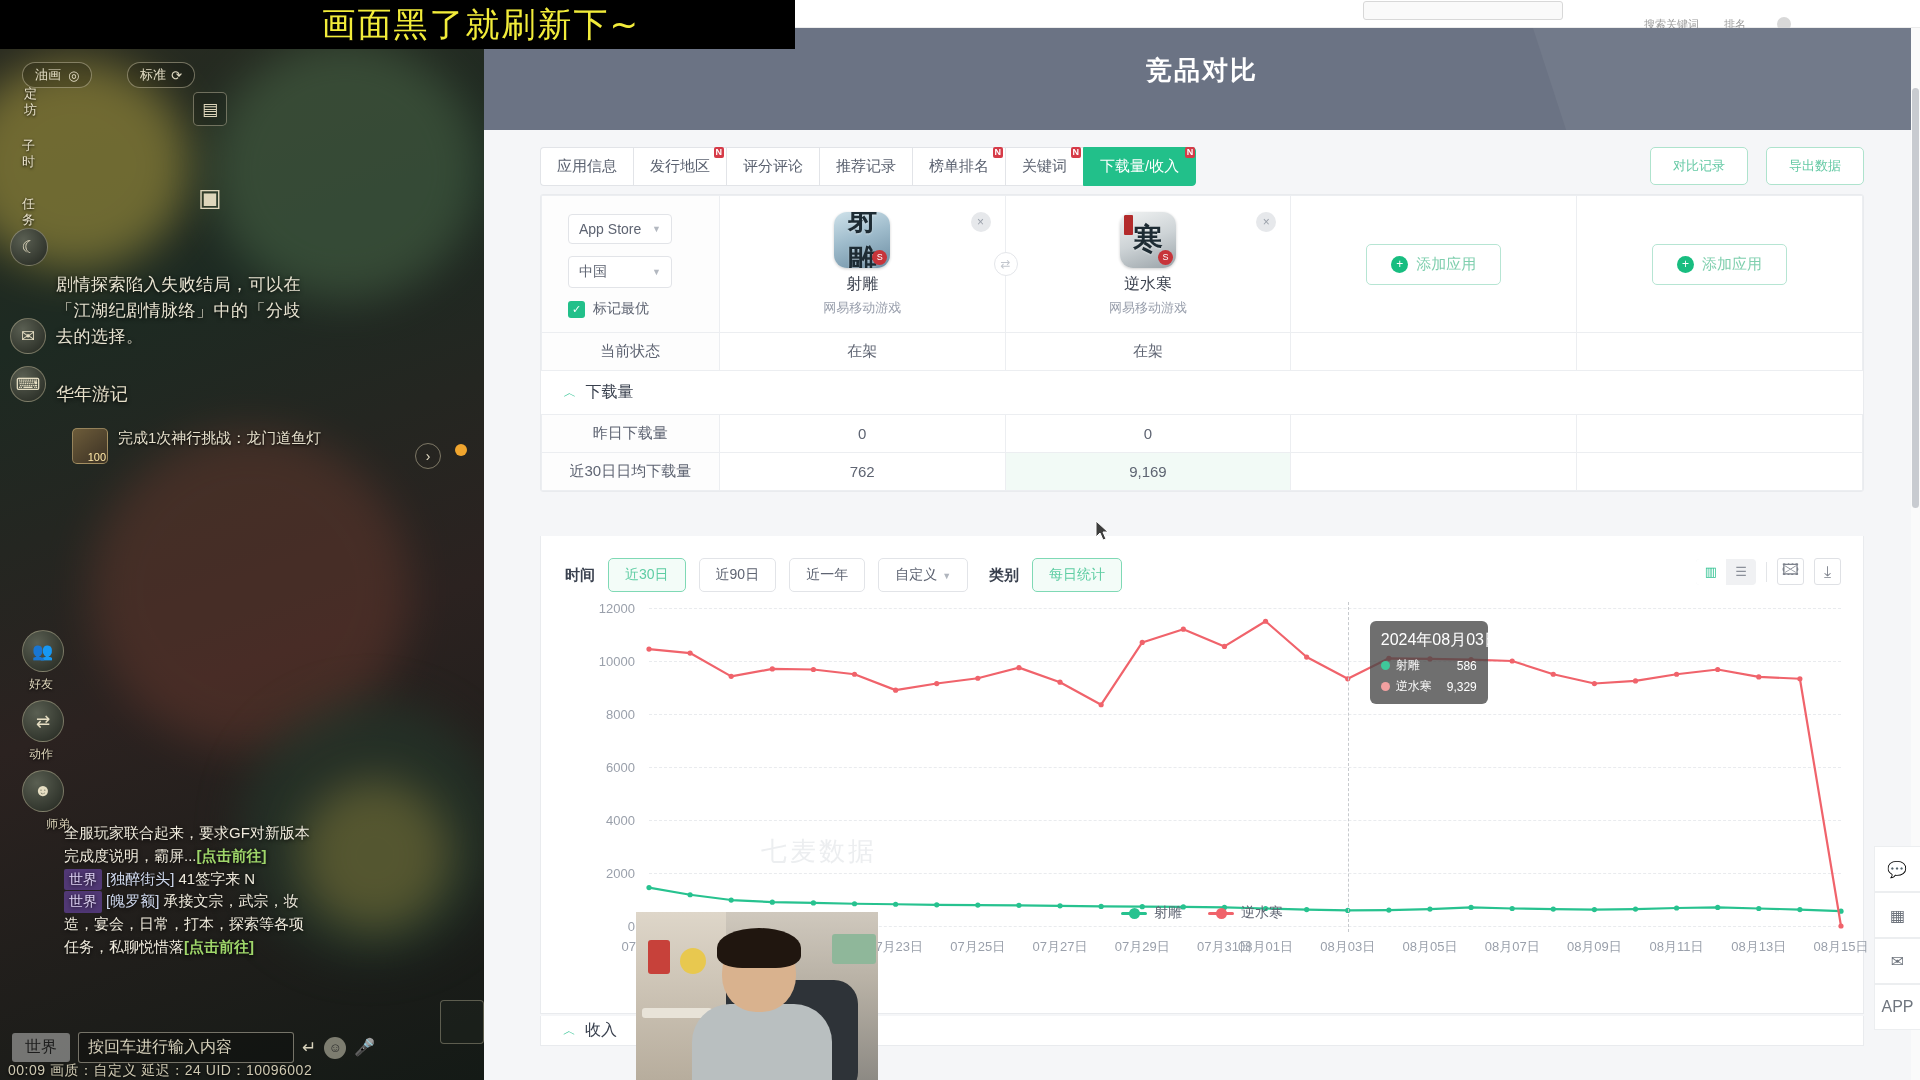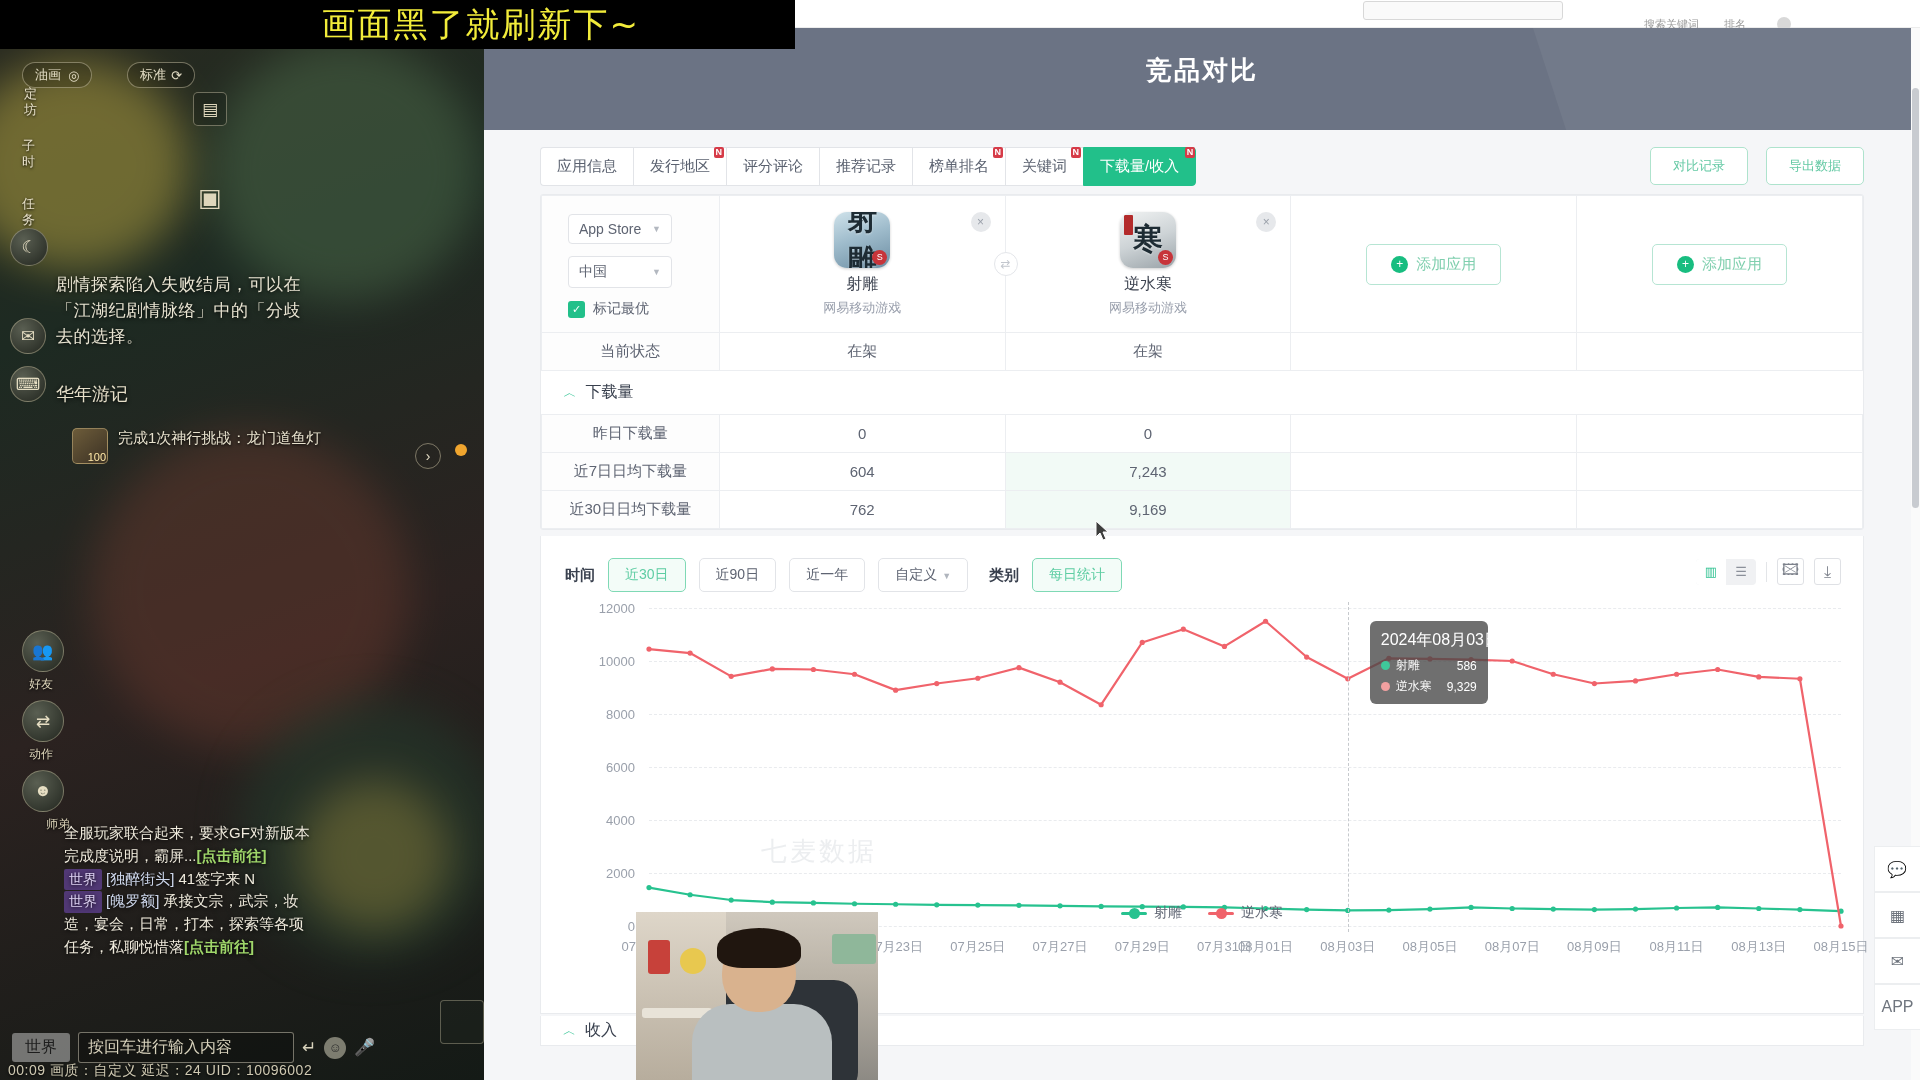--- a/index.html
+++ b/index.html
@@ -600,27 +600,20 @@
                 <span class="caret-up">︿</span>
                 <span>下载量</span>
               </span>
             </td>
           </tr>
 
           <tr class="row-h">
             <td class="col-label">昨日下载量</td>
             <td>0</td>
             <td>0</td>
-            <td></td>
-                <td></td>
-          </tr>
-          <tr class="row-h">
-            <td class="col-label">近7日日均下载量</td>
-            <td>604</td>
-            <td class="hl-cell">7,243</td>
             <td></td>
                 <td></td>
           </tr>
           <tr class="row-h">
             <td class="col-label">近30日日均下载量</td>
             <td>762</td>
             <td class="hl-cell">9,169</td>
             <td></td>
                 <td></td>
           </tr>

